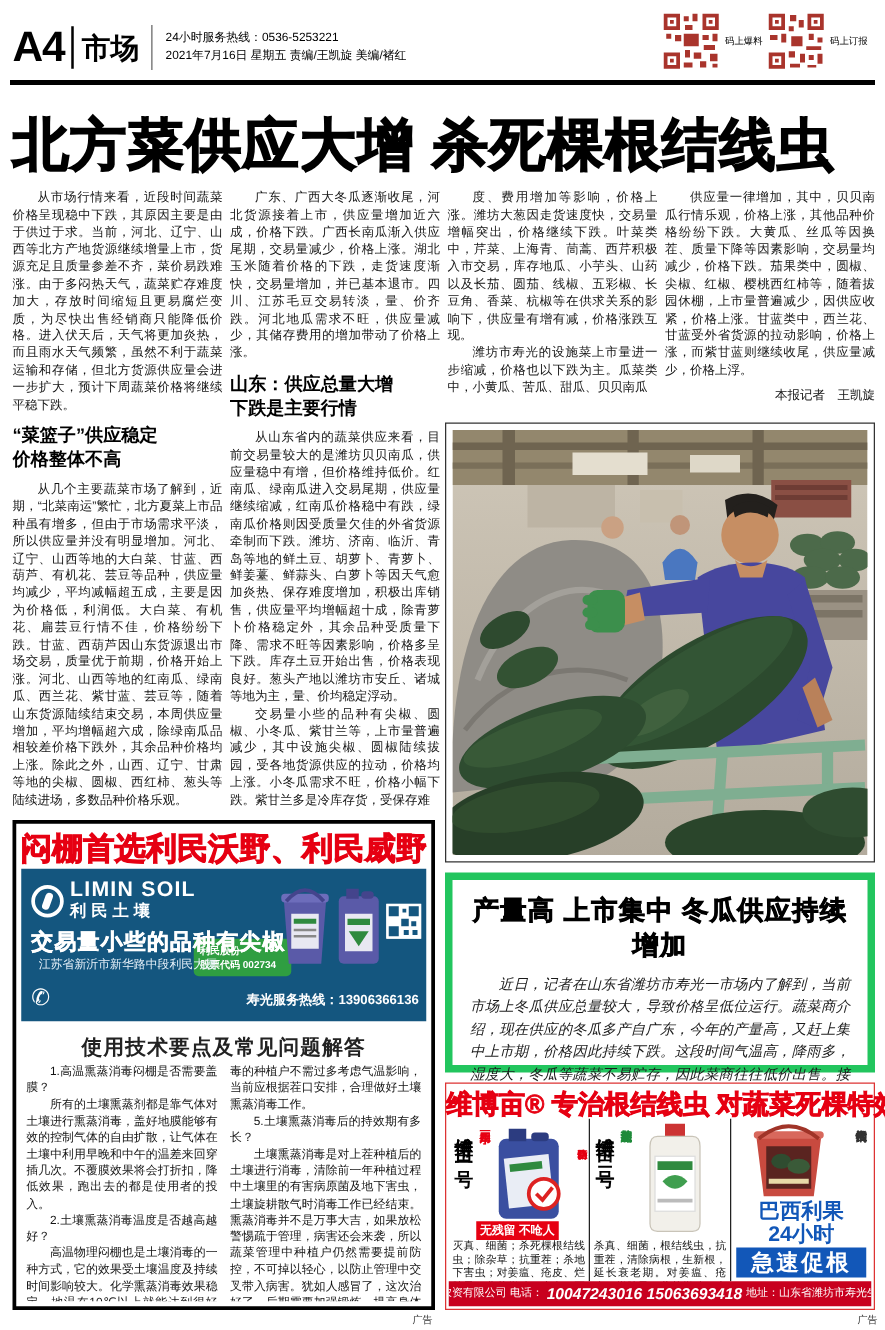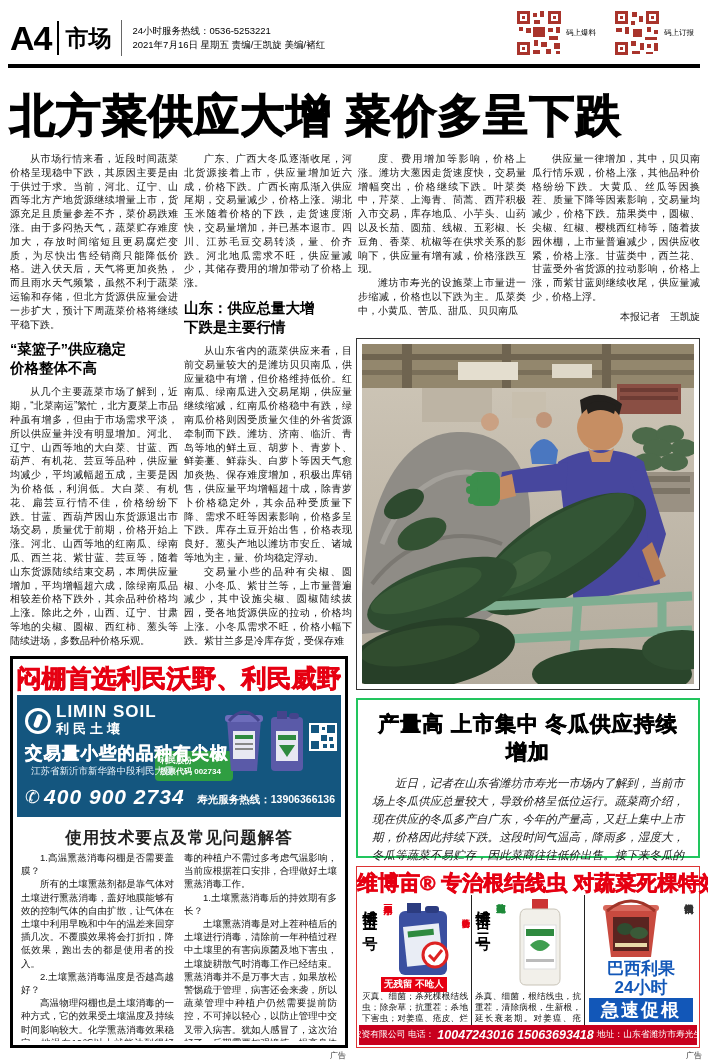--- a/index.html
+++ b/index.html
@@ -36,21 +36,21 @@
     font-size:14.5px; font-weight:900; line-height:19px; margin:9px 0 7px 0;
     text-indent:0; white-space:pre-line; color:#000;
   }
   .byline { text-align:right; margin-top:6px; text-indent:0; }
   
   .photo-box { position:absolute; left:356px; top:338px; width:344px; height:352px;
                border:1px solid #333; background:#fff; padding:5px; }
   .photo-box svg { width:100%; height:100%; display:block; }
   
   .melon-box { position:absolute; left:356px; top:698px; width:344px; height:160px;
-               border:2px solid #22c55e; padding:10px 14px 6px 14px; }
+               border:6px solid #22c55e; padding:10px 14px 6px 14px; }
   .melon-title { font-size:21px; font-weight:900; text-align:center; letter-spacing:1px;
                  color:#000; -webkit-text-stroke:0.6px #000; }
   .melon-body { margin-top:8px; font-family:"DejaVu Serif","Liberation Serif",serif;
                 font-style:italic; font-size:11.5px; line-height:18px; text-align:justify;
                 text-indent:2em; color:#1a1a1a; }
   .melon-byline { text-align:right; font-size:12px; font-weight:700; margin-top:4px;
                   font-family:"Liberation Sans",sans-serif; }
   
   .limin { position:absolute; left:10px; top:656px; width:338px; height:392px;
            border:3px solid #000; background:#fff; }
@@ -122,21 +122,21 @@
     <span class="pageno">A4</span>
     <span class="sep-v"></span>
     <span class="section-name">市场</span>
     <span class="sep-v2"></span>
     <span class="head-info">
       <span>24小时服务热线：0536-5253221</span><br>
       <span>2021年7月16日 星期五 责编/王凯旋 美编/褚红</span>
     </span>
   </div>
 
-  <div class="qr-wrap" style="left:516px;">
+  <div class="qr-wrap" style="left:530px;">
     <span class="qr">
       <svg viewBox="0 0 46 46" width="46" height="46">
         <rect x="0" y="0" width="46" height="46" fill="#fff"></rect>
         <g fill="#a9342c">
           <rect x="1" y="1" width="13" height="13"></rect>
             <rect x="32" y="1" width="13" height="13"></rect>
             <rect x="1" y="32" width="13" height="13"></rect>
           <rect x="17" y="3" width="4" height="4"></rect>
             <rect x="24" y="1" width="4" height="6"></rect>
             <rect x="18" y="10" width="6" height="4"></rect>
@@ -202,21 +202,21 @@
             <rect x="37" y="6" width="3" height="3"></rect>
             <rect x="6" y="37" width="3" height="3"></rect>
           </g>
       </svg>
     </span>
     <span class="qr-label">码上订报</span>
   </div>
 
   <div class="head-rule"></div>
 
-  <div class="headline">北方菜供应大增  菜价多呈下跌</div>
+  <div class="headline">北方菜供应大增  杀死棵根结线虫</div>
 
   <div class="col" style="left:10px; height:500px;">
     <p>从市场行情来看，近段时间蔬菜价格呈现稳中下跌，其原因主要是由于供过于求。当前，河北、辽宁、山西等北方产地货源继续增量上市，货源充足且质量参差不齐，菜价易跌难涨。由于多闷热天气，蔬菜贮存难度加大，存放时间缩短且更易腐烂变质，为尽快出售经销商只能降低价格。进入伏天后，天气将更加炎热，而且雨水天气频繁，虽然不利于蔬菜运输和存储，但北方货源供应量会进一步扩大，预计下周蔬菜价格将继续平稳下跌。</p>
     <div class="sub">“菜篮子”供应稳定
 价格整体不高</div>
     <p>从几个主要蔬菜市场了解到，近期，“北菜南运”繁忙，北方夏菜上市品种虽有增多，但由于市场需求平淡，所以供应量并没有明显增加。河北、辽宁、山西等地的大白菜、甘蓝、西葫芦、有机花、芸豆等品种，供应量均减少，平均减幅超五成，主要是因为价格低，利润低。大白菜、有机花、扁芸豆行情不佳，价格纷纷下跌。甘蓝、西葫芦因山东货源退出市场交易，质量优于前期，价格开始上涨。河北、山西等地的红南瓜、绿南瓜、西兰花、紫甘蓝、芸豆等，随着山东货源陆续结束交易，本周供应量增加，平均增幅超六成，除绿南瓜品相较差价格下跌外，其余品种价格均上涨。除此之外，山西、辽宁、甘肃等地的尖椒、圆椒、西红柿、葱头等陆续进场，多数品种价格乐观。</p>
   </div>
 
   <div class="col" style="left:184px; height:500px;">
     <p>广东、广西大冬瓜逐渐收尾，河北货源接着上市，供应量增加近六成，价格下跌。广西长南瓜渐入供应尾期，交易量减少，价格上涨。湖北玉米随着价格的下跌，走货速度渐快，交易量增加，并已基本退市。四川、江苏毛豆交易转淡，量、价齐跌。河北地瓜需求不旺，供应量减少，其储存费用的增加带动了价格上涨。</p>
@@ -392,36 +392,35 @@
               <rect x="20" y="14" width="4" height="4"></rect>
             <rect x="14" y="21" width="4" height="4"></rect>
               <rect x="21" y="21" width="4" height="4"></rect>
           </g>
         </svg>
       </div>
       <div class="limin-company">交易量小些的品种有尖椒</div>
       <div class="limin-addr">江苏省新沂市新华路中段利民大厦</div>
       <div class="limin-phone-row">
         <span class="phone-icon">✆</span>
-        <span class="limin-phone">400 900 2734</span>
       </div>
       <div class="limin-service">寿光服务热线：13906366136</div>
     </div>
 
     <div class="faq-title">使用技术要点及常见问题解答</div>
     <div class="faq-cols">
       <div class="faq-col">
         <p class="q">1.高温熏蒸消毒闷棚是否需要盖膜？</p>
         <p>所有的土壤熏蒸剂都是靠气体对土壤进行熏蒸消毒，盖好地膜能够有效的控制气体的自由扩散，让气体在土壤中利用早晚和中午的温差来回穿插几次。不覆膜效果将会打折扣，降低效果，跑出去的都是使用者的投入。</p>
         <p class="q">2.土壤熏蒸消毒温度是否越高越好？</p>
         <p>高温物理闷棚也是土壤消毒的一种方式，它的效果受土壤温度及持续时间影响较大。化学熏蒸消毒效果稳定，地温在10℃以上就能达到很好的效果，在高温时进行土壤熏蒸消毒效果更好。化学熏蒸消毒的效果好坏不是由气温决定的，主要取决于操作是否规范。所以选择威百亩进行熏蒸消</p>
       </div>
       <div class="faq-col">
         <p style="text-indent:0;">毒的种植户不需过多考虑气温影响，当前应根据茬口安排，合理做好土壤熏蒸消毒工作。</p>
-        <p class="q">1.土壤熏蒸消毒后的持效期有多长？</p>
+        <p class="q">5.土壤熏蒸消毒后的持效期有多长？</p>
         <p>土壤熏蒸消毒是对上茬种植后的土壤进行消毒，清除前一年种植过程中土壤里的有害病原菌及地下害虫，土壤旋耕散气时消毒工作已经结束。熏蒸消毒并不是万事大吉，如果放松警惕疏于管理，病害还会来袭，所以蔬菜管理中种植户仍然需要提前防控，不可掉以轻心，以防止管理中交叉带入病害。犹如人感冒了，这次治好了，后期需要加强锻炼，提高身体素质，寒流来之前需要加衣保暖，必要时可以喝点姜汤御寒，提前预防，让你远离病害困扰。</p>
       </div>
     </div>
   </div>
   <div class="ad-mark" style="left:330px; top:1050px;">广告</div>
 
   <div class="weibomu">
     <div class="wb-title">维博亩® 专治根结线虫  对蔬菜死棵特效</div>
     <div class="wb-panels">
 

